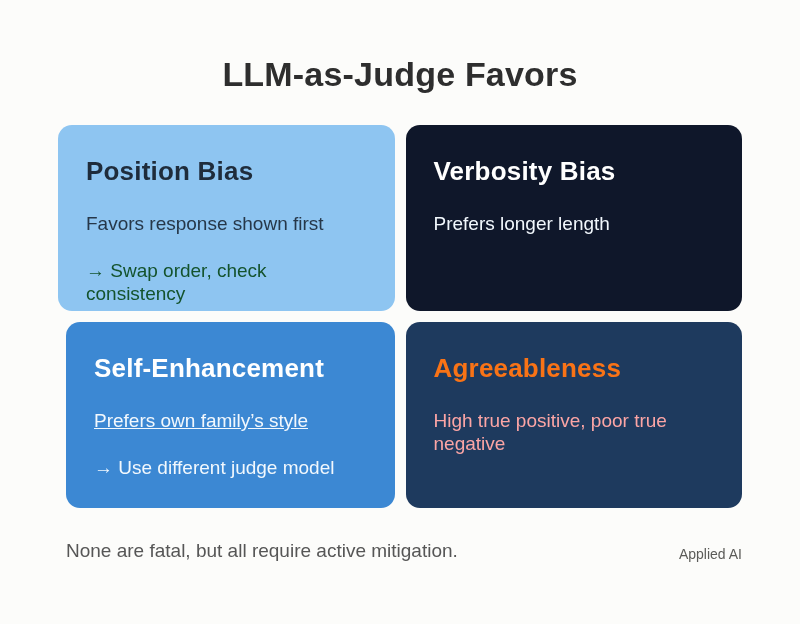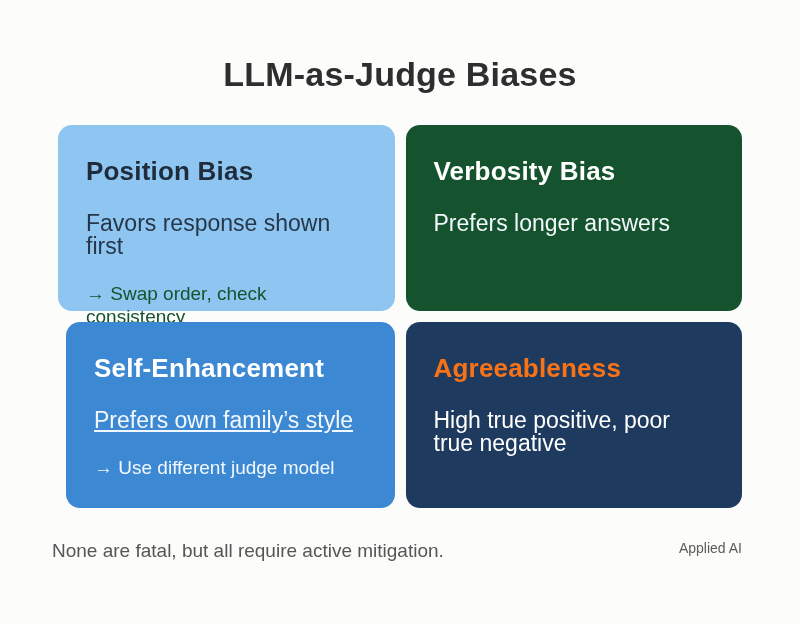--- a/index.html
+++ b/index.html
@@ -46,78 +46,78 @@
   }
   .card h2 {
     margin: 0;
     font-size: 26px;
     line-height: 32px;
     font-weight: 700;
     letter-spacing: 0.2px;
   }
   .card .desc {
     margin: 25px 0 0 0;
-    font-size: 23px;
+    font-size: 19px;
     line-height: 23px;
     font-weight: 400;
   }
   .card .mitigation {
     margin: 24px 0 0 0;
     font-size: 19px;
     line-height: 23px;
     font-weight: 400;
   }
   .footer {
     position: absolute;
-    left: 52px;
+    left: 66px;
     right: 58px;
     top: 540px;
     display: flex;
     justify-content: space-between;
-    align-items: flex-start;
+    align-items: flex-end;
     gap: 45px;
   }
   .footer .note {
     font-size: 19px;
     color: #565656;
   }
   .footer .attribution {
     font-size: 14px;
     color: #5B5B58;
   }
 </style>
 </head>
 <body>
 
 <div class="canvas" style="background: rgb(252, 252, 250);">
 
-  <h1 class="page-title" style="color: rgb(46, 46, 46);">LLM-as-Judge Biases</h1>
+  <h1 class="page-title" style="color: rgb(46, 46, 46);">LLM-as-Judge Favors</h1>
 
   <div class="grid">
 
     <div class="card" style="background: rgb(142, 197, 241);">
       <h2 style="color: rgb(31, 44, 59);">Position Bias</h2>
       <p class="desc" style="color: rgb(38, 55, 73);">Favors response shown first</p>
       <p class="mitigation" style="color: #14532d;">→ Swap order, check consistency</p>
     </div>
 
-    <div class="card" style="background: #14532d;">
+    <div class="card" style="background: #0f172a;">
       <h2 style="color: rgb(255, 255, 255);">Verbosity Bias</h2>
-      <p class="desc" style="color: rgb(242, 248, 253);">Prefers longer answers</p>
+      <p class="desc" style="color: rgb(242, 248, 253);">Prefers longer length</p>
     </div>
 
     <div class="card" style="background: rgb(60, 136, 211); margin-left: 8px;">
       <h2 style="color: rgb(255, 255, 255);">Self-Enhancement</h2>
       <p class="desc" style="color: rgb(242, 248, 253); text-decoration: underline;">Prefers own family’s style</p>
       <p class="mitigation" style="color: rgb(242, 248, 253);">→ Use different judge model</p>
     </div>
 
     <div class="card" style="background: rgb(30, 58, 94);">
       <h2 style="color: #f97316;">Agreeableness</h2>
-      <p class="desc" style="color: #ffffff;">High true positive, poor true negative</p>
+      <p class="desc" style="color: #fca5a5;">High true positive, poor true negative</p>
     </div>
 
   </div>
 
   <div class="footer">
     <span class="note">None are fatal, but all require active mitigation.</span>
     <span class="attribution">Applied AI</span>
   </div>
 
 </div>

